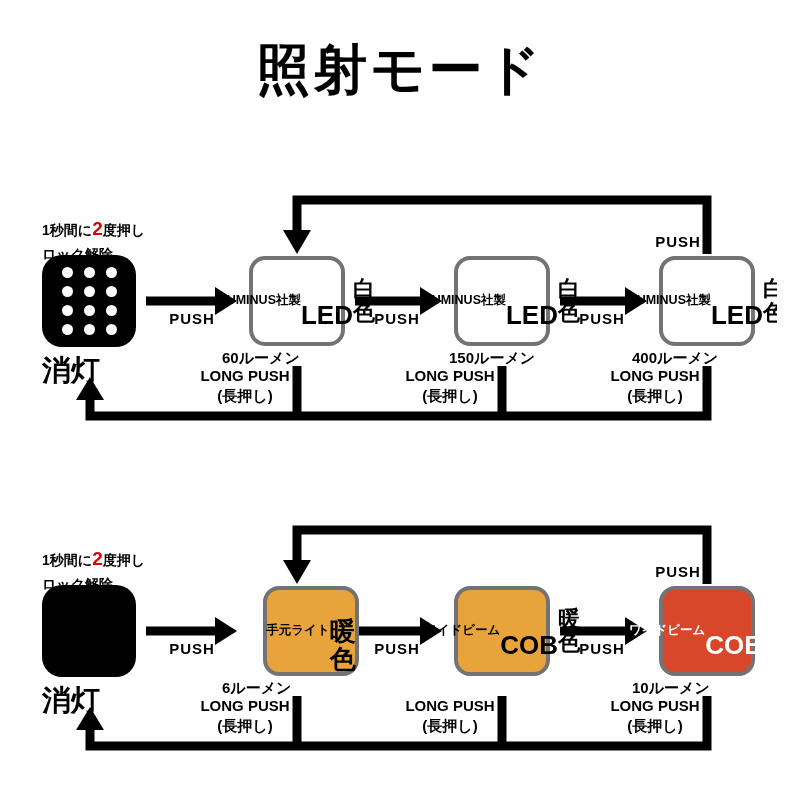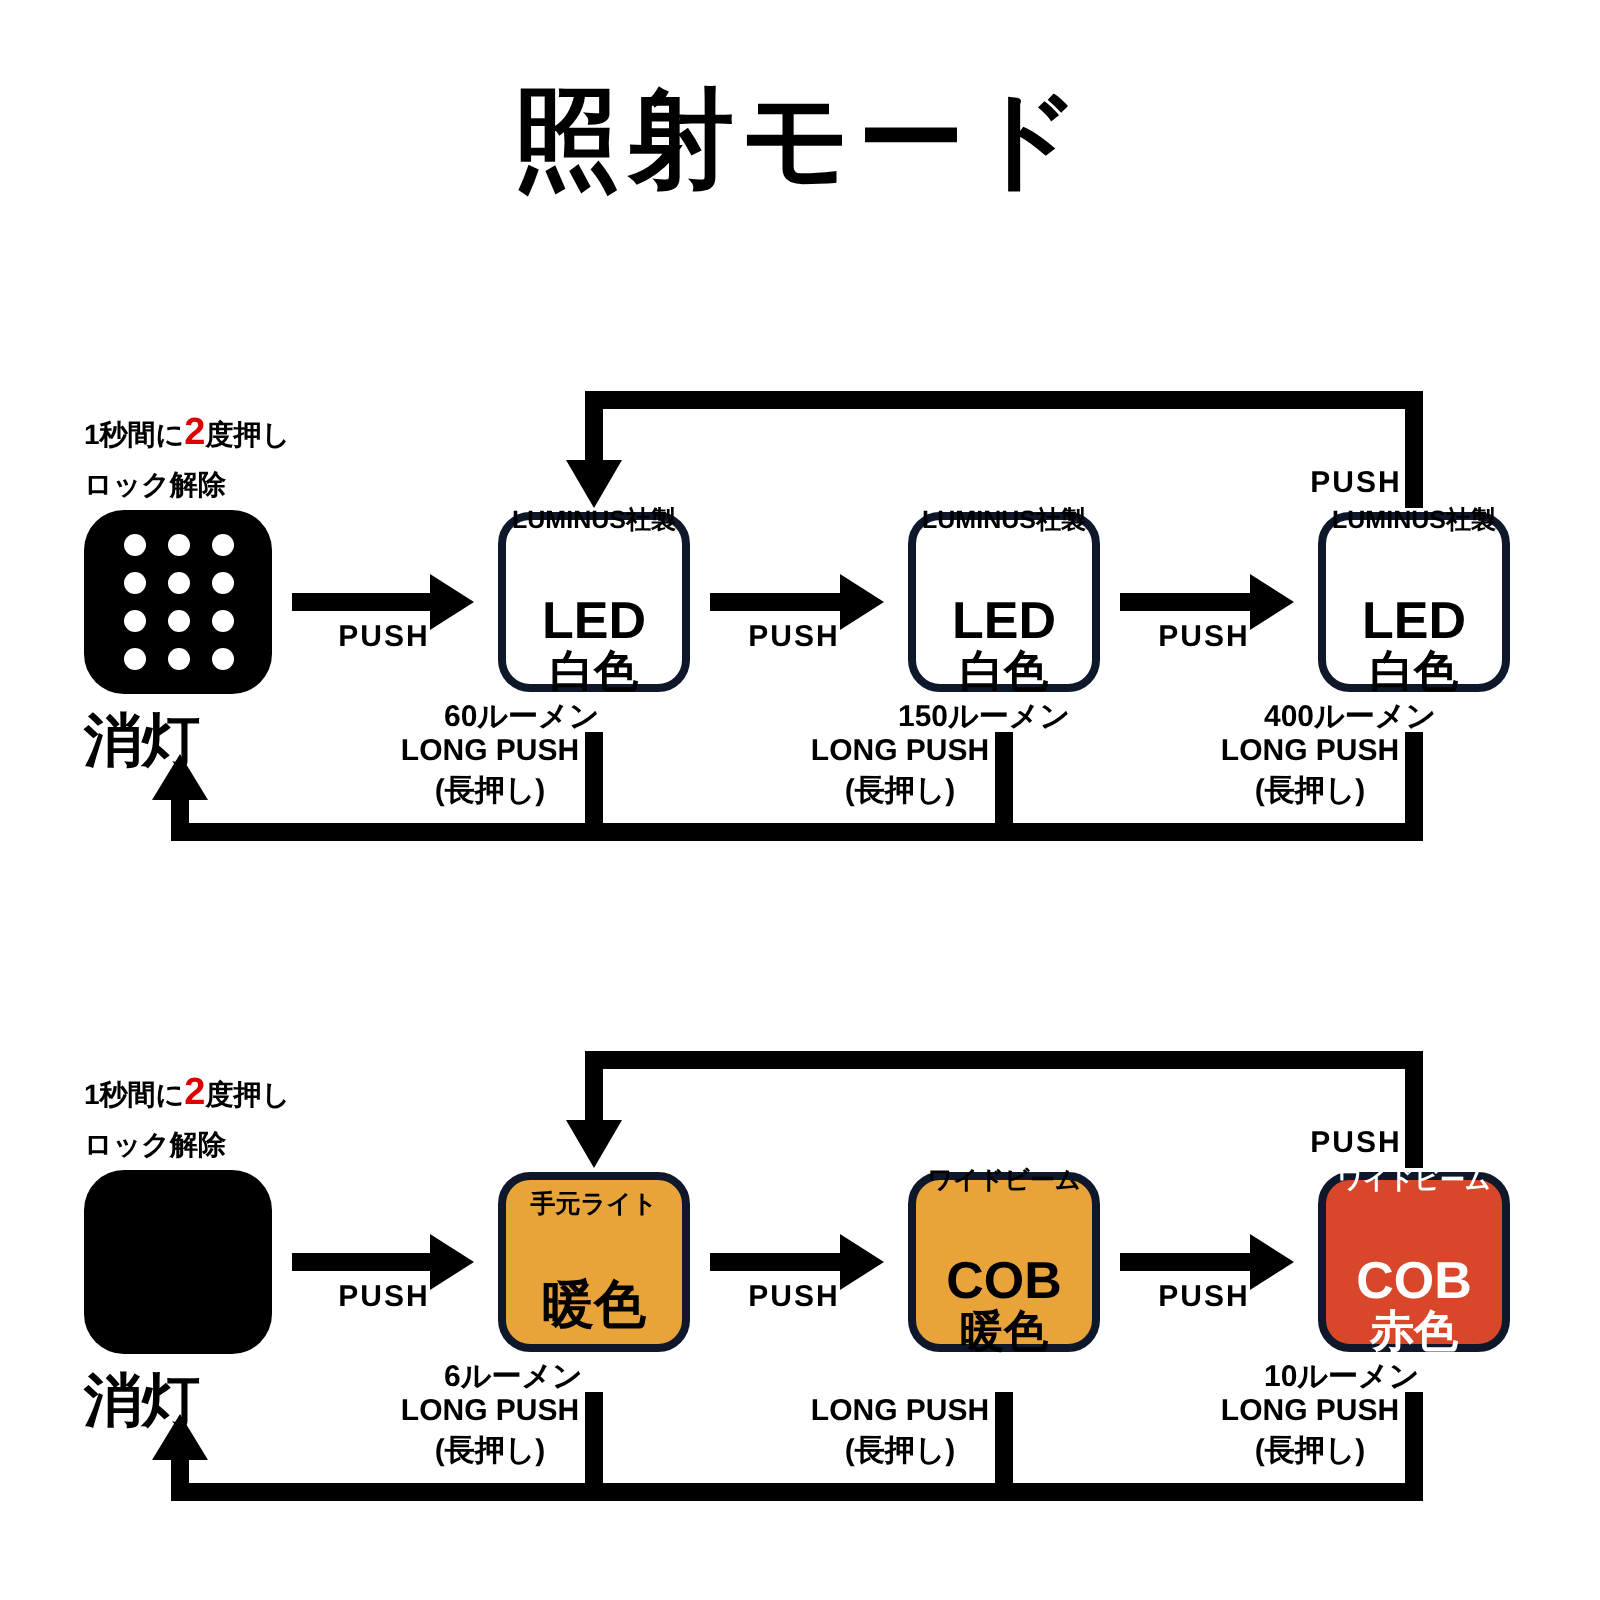--- a/index.html
+++ b/index.html
@@ -12,36 +12,36 @@
   .canvas { position:relative; width:777px; height:800px; background:#fff; overflow:hidden; }
   .abs { position:absolute; }
 
   .title {
     left:0; top:34px; width:800px;
     text-align:center; font-size:54px; font-weight:900; letter-spacing:3px;
   }
 
   svg.connectors { position:absolute; left:0; top:0; }
 
-  .unlock { font-size:14px; font-weight:800; line-height:1.5; white-space:nowrap; }
+  .unlock { font-size:14px; font-weight:800; line-height:1.5; white-space:nowrap;margin-top:12px; }
   .unlock .num { font-size:19px; font-weight:900; }
 
   .offbox {
     width:94px; height:92px; background:#000; border-radius:20px;
     display:flex; align-items:center; justify-content:center;
   }
   .dots { display:grid; grid-template-columns:repeat(3,11px); gap:8px 11px; }
   .dot { width:11px; height:11px; border-radius:50%; background:#fff; }
 
   .offlabel { width:94px; text-align:left; font-size:29px; font-weight:900; }
 
   .modebox {
     width:96px; height:90px; background:#fff;
-    border:4px solid #0f172a; border-radius:16px;
-    display:flex; flex-direction:column; align-items:center; justify-content:center;
+    border:4px solid #737373; border-radius:16px;
+    display:flex; align-items:center; justify-content:center;
     text-align:center; line-height:1.08;
   }
   .modebox .maker { font-size:12.5px; font-weight:800; white-space:nowrap; }
   .modebox .main  { font-size:26px;  font-weight:900;margin-top:28px; }
   .modebox .sub   { font-size:22px;  font-weight:900; }
   .modebox .maker:empty, .modebox .main:empty, .modebox .sub:empty { display:none; }
 
   .lumens   { width:150px; text-align:left; font-size:15px; font-weight:800; white-space:nowrap; }
   .pushlabel{ width:90px;  text-align:center; font-size:15px; font-weight:800; letter-spacing:1px; }
   .longpush { width:140px; text-align:center; font-size:15px; font-weight:800; line-height:1.3; }
@@ -170,21 +170,21 @@
   </div>
 
   <div class="abs offbox" style="left:42px;top:585px"></div>
   <div class="abs offlabel" style="left:42px;top:681px">消灯</div>
 
   <div class="abs pushlabel" style="left:147px;top:640px">PUSH</div>
   <div class="abs pushlabel" style="left:352px;top:640px">PUSH</div>
   <div class="abs pushlabel" style="left:557px;top:640px">PUSH</div>
   <div class="abs pushlabel" style="left:633px;top:563px">PUSH</div>
 
-  <div class="abs modebox" style="left: 249px; top: 586px; background-color: rgb(232, 163, 59); color: rgb(0, 0, 0);">
+  <div class="abs modebox" style="left: 263px; top: 586px; background-color: rgb(232, 163, 59); color: rgb(0, 0, 0);">
     <span class="maker">手元ライト</span>
     <span class="main">暖色</span>
 
   </div>
   <div class="abs lumens" style="left:222px;top:679px">6ルーメン</div>
 
   <div class="abs modebox" style="left: 454px; top: 586px; background-color: rgb(232, 163, 59); color: rgb(0, 0, 0);">
     <span class="maker">ワイドビーム</span>
     <span class="main">COB</span>
     <span class="sub">暖色</span>

